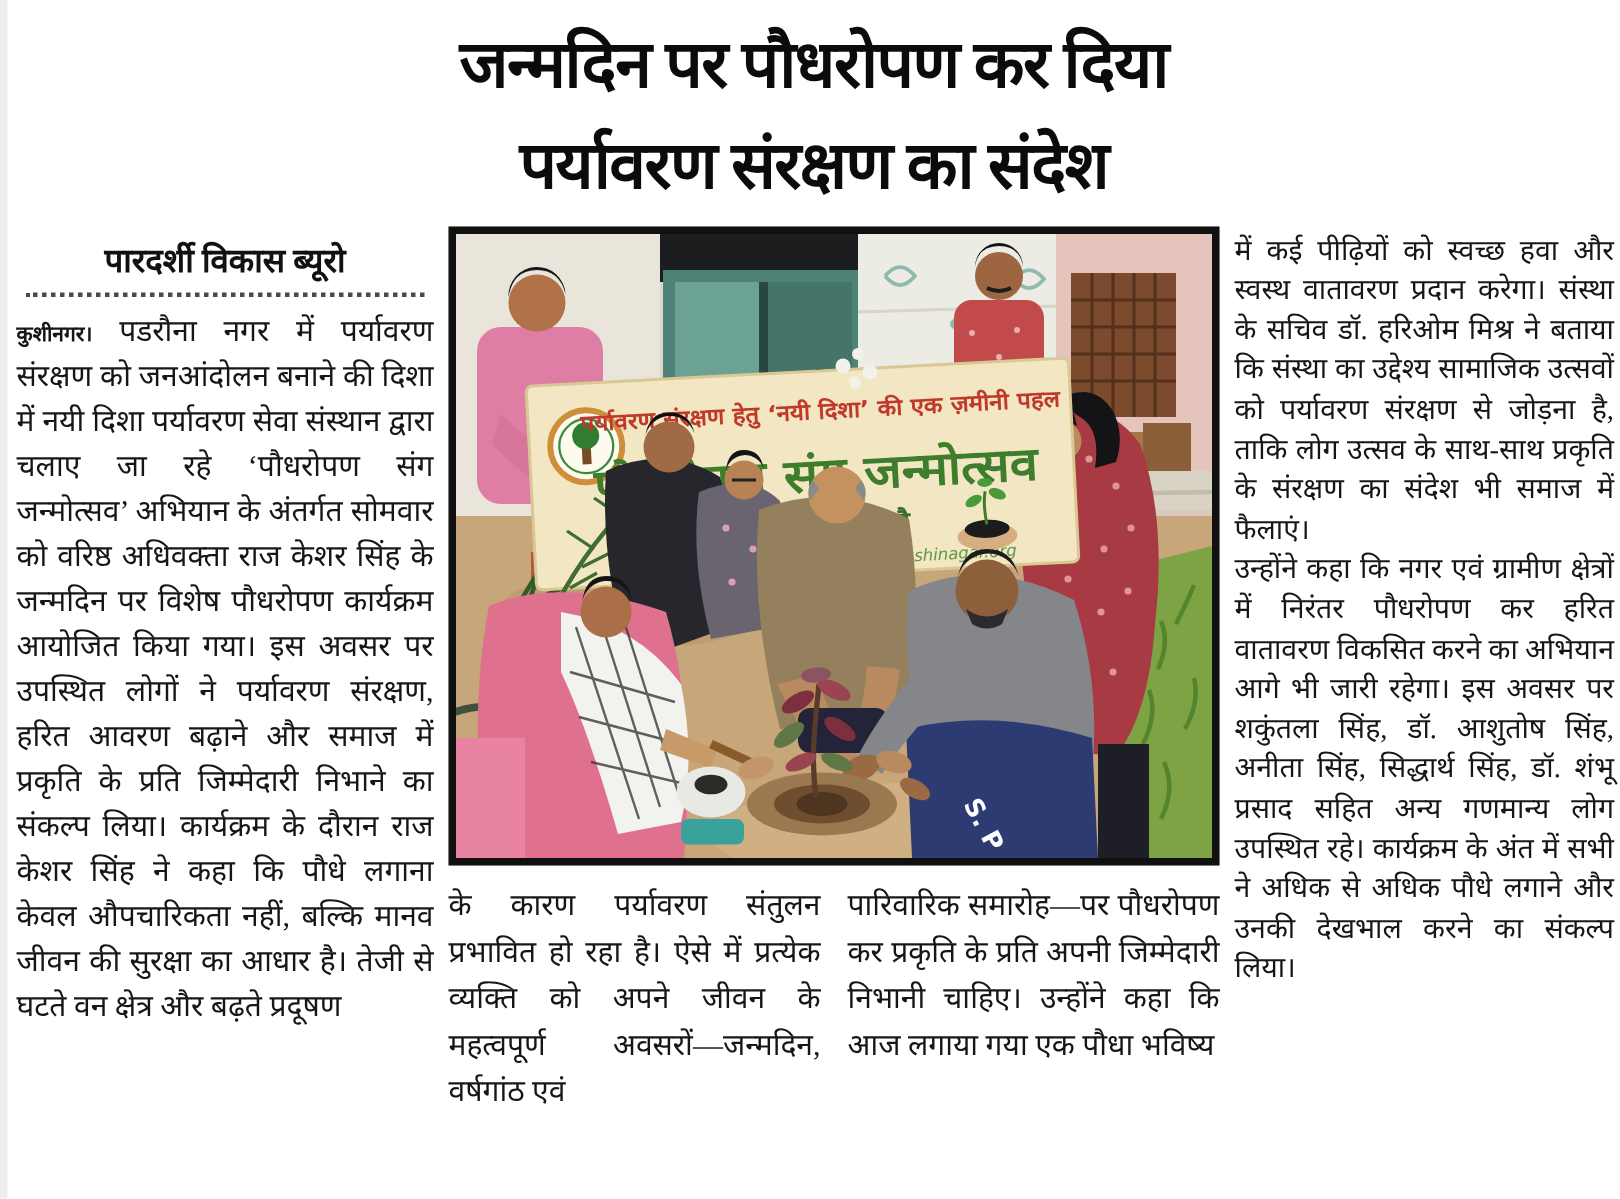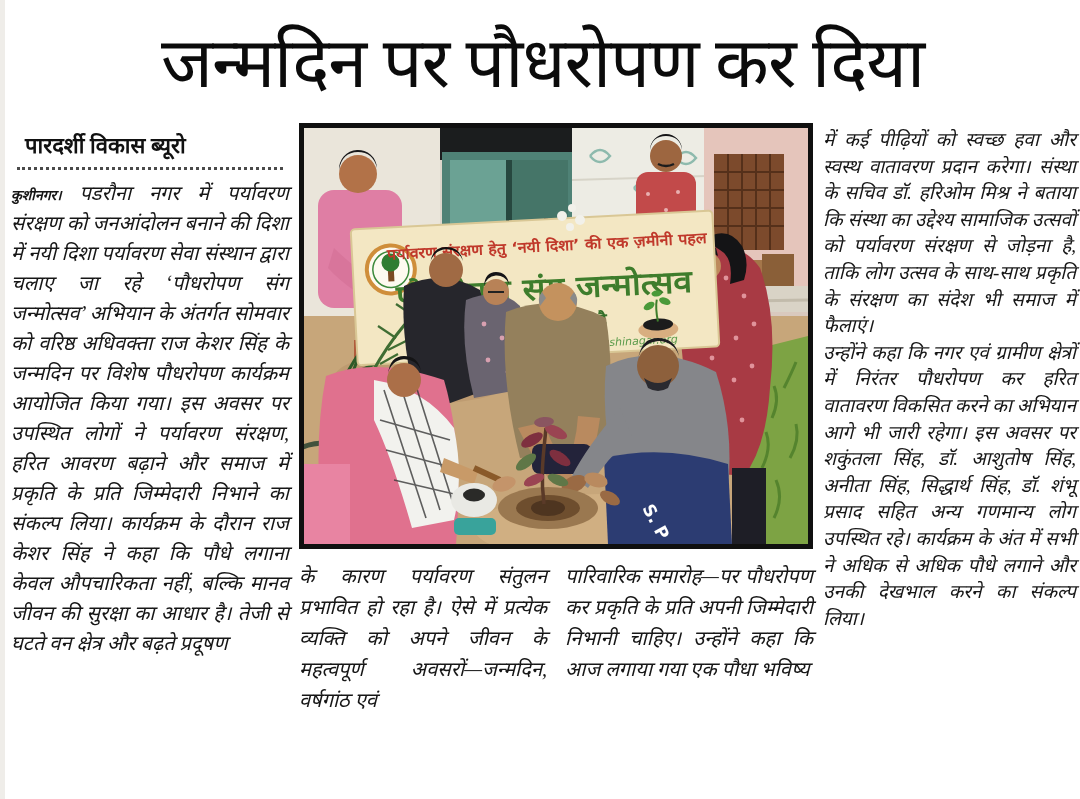--- a/index.html
+++ b/index.html
@@ -9,39 +9,39 @@
     background:#ffffff;
     font-family:"Liberation Serif","DejaVu Serif",serif;
     color:#111;
     border-left:5px solid #efede9;
   }
   .page { width:1075px; height:799px; position:relative; }
 
   
   .headline { text-align:center; padding:10px 0 4px; }
   .headline-line {
-    font-size:70px; font-weight:normal; color:#0b0b0b;
+    font-size:44px; font-weight:bold; color:#0b0b0b;
     line-height:1.53; white-space:nowrap; letter-spacing:-1px;
   }
 
   
   .content { display:flex; gap:10px; padding:2px 4px 0 6px; align-items:flex-start; }
 
   .col-left  { width:278px; flex:none; }
   .center-col{ width:514px; flex:none; }
   .col-right { flex:1; min-width:0; padding-top:4px; }
 
   .byline {
-    font-weight:bold; font-size:22px;
+    text-align:center; font-weight:bold; font-size:22px;
     padding:6px 8px 8px; margin:0 6px 8px;
     border-bottom:3px dotted #4a4a4a;
   }
   .body-text {
     margin:0; font-size:20px; line-height:1.5;
-    text-align:justify; color:#161616;font-style:italic;
+    text-align:justify; color:#161616;
   }
   .col-right .body-text { font-size:19px; line-height:1.4; }
   .lead { font-weight:bold; font-size:14px; }
 
   
   .photo-frame {
     width:514px; height:426px; margin:0;
     border:5px solid #101010; background:#d8d3c8;
   }
   .photo-frame svg { display:block; }
@@ -51,20 +51,21 @@
 
   .svg-txt { font-family:"DejaVu Sans","Liberation Sans",sans-serif; }
 </style>
 </head>
 <body>
 
 <div class="page">
 
   <header class="headline">
     <div class="headline-line">जन्मदिन पर पौधरोपण कर दिया</div>
+    <div class="headline-line">पर्यावरण संरक्षण का संदेश</div>
   </header>
 
   <main class="content">
 
     <section class="col-left">
       <div class="byline">पारदर्शी विकास ब्यूरो</div>
       <p class="body-text"><span class="lead">कुशीनगर।</span> <span>पडरौना नगर में पर्यावरण संरक्षण को जनआंदोलन बनाने की दिशा में नयी दिशा पर्यावरण सेवा संस्थान द्वारा चलाए जा रहे ‘पौधरोपण संग जन्मोत्सव’ अभियान के अंतर्गत सोमवार को वरिष्ठ अधिवक्ता राज केशर सिंह के जन्मदिन पर विशेष पौधरोपण कार्यक्रम आयोजित किया गया। इस अवसर पर उपस्थित लोगों ने पर्यावरण संरक्षण, हरित आवरण बढ़ाने और समाज में प्रकृति के प्रति जिम्मेदारी निभाने का संकल्प लिया। कार्यक्रम के दौरान राज केशर सिंह ने कहा कि पौधे लगाना केवल औपचारिकता नहीं, बल्कि मानव जीवन की सुरक्षा का आधार है। तेजी से घटते वन क्षेत्र और बढ़ते प्रदूषण</span></p>
     </section>
 
     <section class="center-col">

